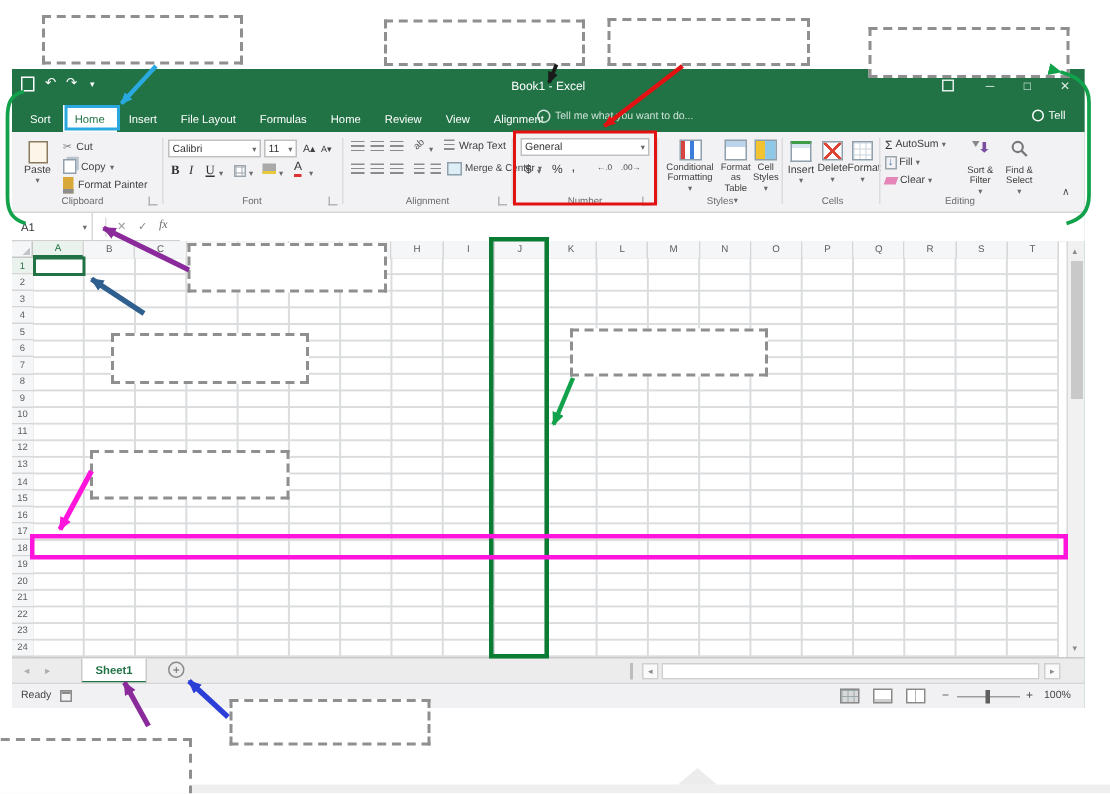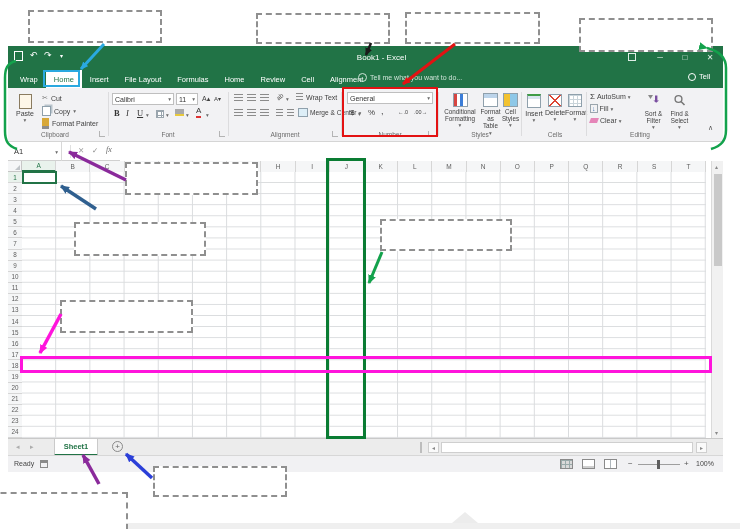--- a/index.html
+++ b/index.html
@@ -44,39 +44,39 @@
 
 <div id="screen">
 
   <div class="a" style="left:8px;top:46px;width:715px;height:426px;border:1px solid #77a98c;background:#fff;"></div>
 
   <div class="a titlebar" style="left:8px;top:46px;width:715px;height:22px;">
     <div class="a" style="left:6px;top:5px;width:9px;height:10px;border:1.5px solid #fff;"></div>
     <div class="a qat" style="left:22px;top:4px;">↶</div>
     <div class="a qat" style="left:36px;top:4px;">↷</div>
     <div class="a qat" style="left:52px;top:6px;font-size:6px;">▾</div>
-    <div class="a" style="left:16px;top:0;width:715px;height:22px;display:flex;align-items:center;justify-content:center;color:#fff;font-size:8px;">Book1 - Excel</div>
+    <div class="a" style="left:0;top:0;width:715px;height:22px;display:flex;align-items:center;justify-content:center;color:#fff;font-size:8px;">Book1 - Excel</div>
     <div class="a winbtn" style="left:615px;top:4px;">
         <span class="a" style="left:5px;top:3px;width:8px;height:8px;border:1px solid #dfeee6;"></span>
       </div>
     <div class="a winbtn" style="left:643px;top:4px;">─</div>
     <div class="a winbtn" style="left:668px;top:4px;">□</div>
     <div class="a winbtn" style="left:693px;top:4px;">✕</div>
   </div>
 
   <div class="a tabsrow" style="left:8px;top:68px;width:715px;height:20px;">
     <div style="display:flex;margin-left:4px;">
-        <div class="rtab">Wrap</div>
+        <div class="rtab">Sort</div>
         <div class="rtab active">Home</div>
         <div class="rtab">Insert</div>
         <div class="rtab">File Layout</div>
         <div class="rtab">Formulas</div>
         <div class="rtab">Home</div>
         <div class="rtab">Review</div>
-        <div class="rtab">Cell</div>
+        <div class="rtab">View</div>
         <div class="rtab">Alignment</div>
       </div>
   </div>
   <div class="a" style="left:358px;top:73px;display:flex;align-items:center;gap:3px;z-index:2;">
     <span style="width:7px;height:7px;border:1px solid #cfe3d8;border-radius:50%;display:inline-block;"></span>
     <span style="color:#cfe3d8;font-size:7px;">Tell me what you want to do...</span>
   </div>
   <div class="a" style="left:688px;top:72px;display:flex;align-items:center;gap:3px;z-index:2;">
     <span style="width:6px;height:6px;border:1px solid #fff;border-radius:50%;display:inline-block;"></span>
     <span style="color:#fff;font-size:7.5px;">Tell</span>

